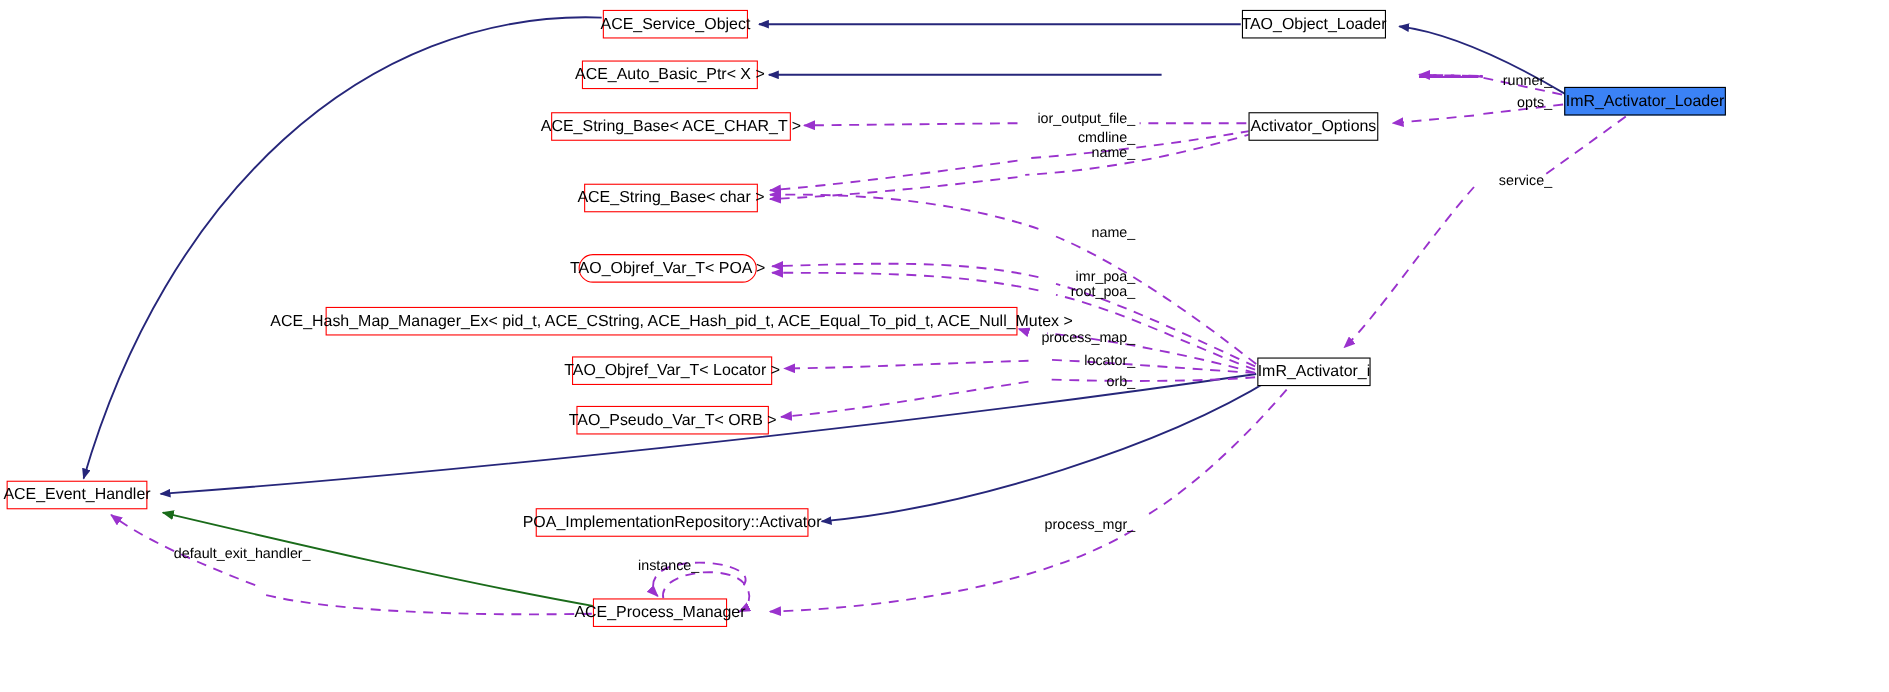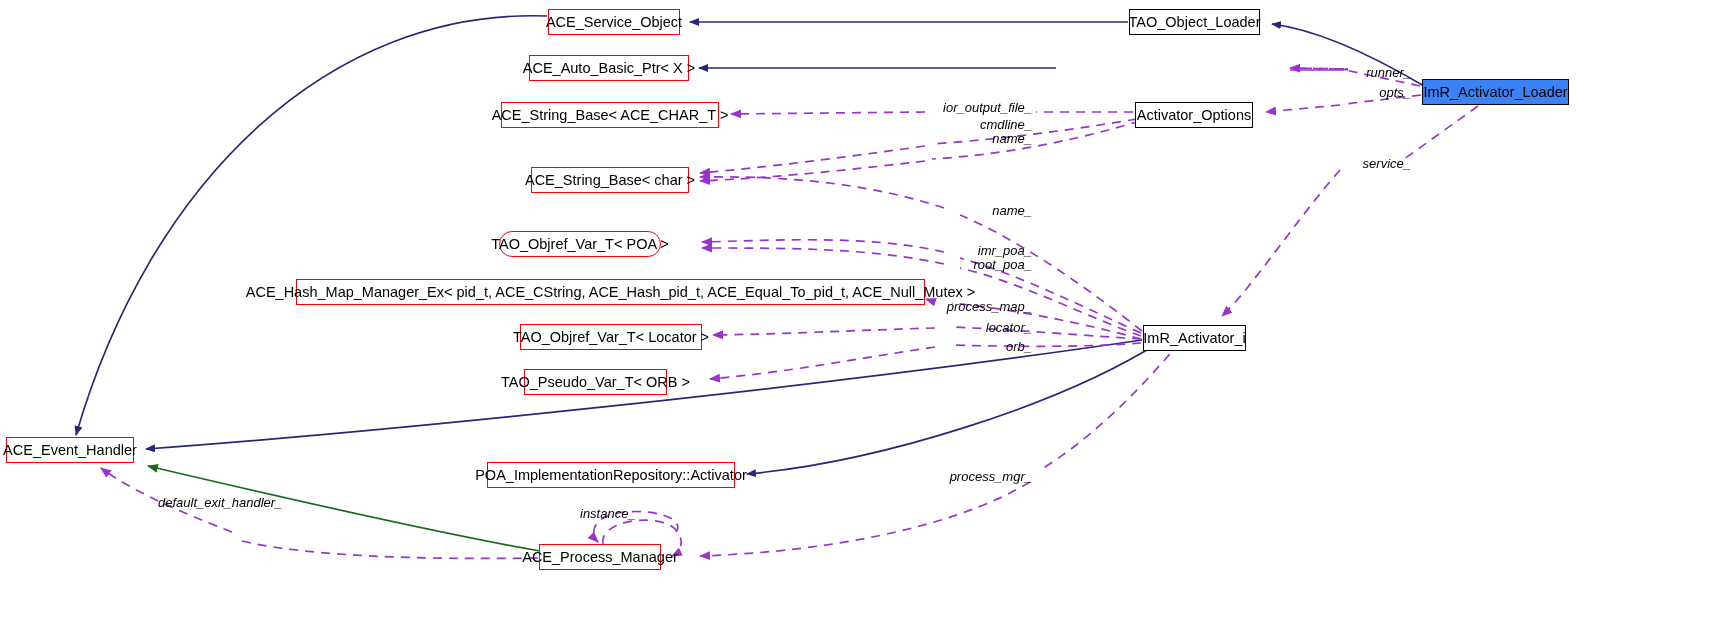--- a/index.html
+++ b/index.html
@@ -47,21 +47,20 @@
     background: #3b82f6;
   }
   .edge-label {
     position: absolute;
     font-size: 13px;
     color: #000000;
     white-space: nowrap;
     line-height: 1.12;
     z-index: 4;
     background: transparent;
-    font-style: italic;
   }
   .edge-label.right { text-align: right; }
 </style>
 </head>
 <body>
 
 <div id="diagram">
 
   <svg id="edges" viewBox="0 0 1717 629" xmlns="http://www.w3.org/2000/svg">
     <defs>
@@ -175,37 +174,37 @@
   </div>
 
   <div class="node plain" style="left:1135px; top:102px; width:118px;">
     <span>Activator_Options</span>
   </div>
 
   <div class="node" style="left:531px; top:167px; width:158px;">
     <span>ACE_String_Base&lt; char &gt;</span>
   </div>
 
-  <div class="node" style="left:499px; top:231px; width:162px;border-radius:13px;">
+  <div class="node" style="left:526px; top:231px; width:162px;border-radius:13px;">
     <span>TAO_Objref_Var_T&lt; POA &gt;</span>
   </div>
 
   <div class="node" style="left:296px; top:279px; width:629px;text-align:right;">
     <span>ACE_Hash_Map_Manager_Ex&lt; pid_t, ACE_CString, ACE_Hash_pid_t, ACE_Equal_To_pid_t, ACE_Null_Mutex &gt;</span>
   </div>
 
   <div class="node" style="left:520px; top:324px; width:182px;">
     <span>TAO_Objref_Var_T&lt; Locator &gt;</span>
   </div>
 
   <div class="node plain" style="left:1143px; top:325px; width:103px;">
     <span>ImR_Activator_i</span>
   </div>
 
-  <div class="node" style="left:524px; top:369px; width:143px;">
+  <div class="node" style="left:524px; top:369px; width:175px;">
     <span>TAO_Pseudo_Var_T&lt; ORB &gt;</span>
   </div>
 
   <div class="node" style="left:6px; top:437px; width:128px;">
     <span>ACE_Event_Handler</span>
   </div>
 
   <div class="node" style="left:487px; top:462px; width:248px;">
     <span>POA_ImplementationRepository::Activator</span>
   </div>

